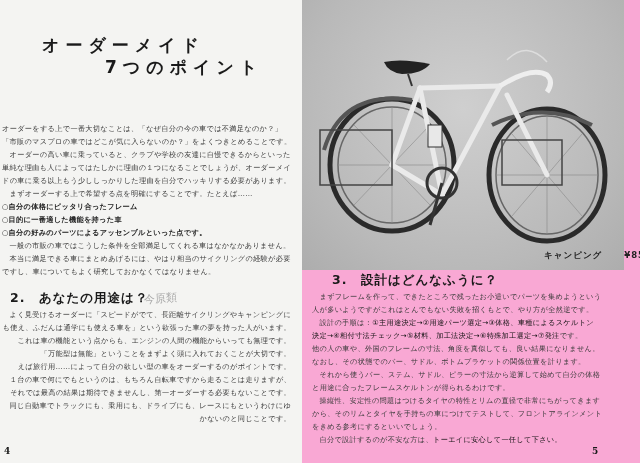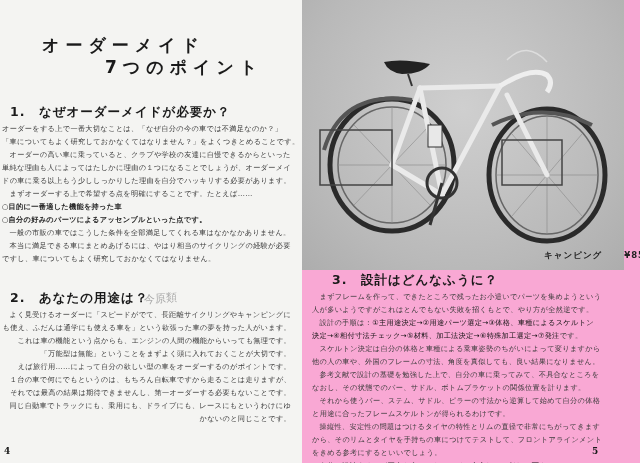--- a/index.html
+++ b/index.html
@@ -21,28 +21,28 @@
   .caption span { margin-left:22px; }
   .handnote { position:absolute; left:144px; top:291px; font-size:11px; color:#aaa; font-family:"DejaVu Serif", serif; transform:rotate(-4deg); }
 </style>
 </head>
 <body>
 
 <div class="page left">
   <div class="title1">オーダーメイド</div>
   <div class="title2">7つのポイント</div>
 
-  <div class="h" style="left:10px;top:104px;">1.　なぜオーダーメイドが必要か？</div>
   <div class="para" style="left:2px;top:122px;">
     <p>オーダーをする上で一番大切なことは、「なぜ自分の今の車では不満足なのか？」</p>
-    <p>「車についてもよく研究しておかなくてはなりません？」をよくつきとめることです。</p>
+    <p>「市販のマスプロの車ではどこが気に入らないのか？」をよくつきとめることです。</p>
     <p>　オーダーの高い車に乗っていると、クラブや学校の友達に自慢できるからといった</p>
     <p>単純な理由も人によってはたしかに理由の１つになることでしょうが、オーダーメイ</p>
     <p>ドの車に乗る以上もう少ししっかりした理由を自分でハッキリする必要があります。</p>
     <p>　まずオーダーする上で希望する点を明確にすることです。たとえば……</p>
+    <p class="bullet">○自分の体格にピッタリ合ったフレーム</p>
     <p class="bullet">○目的に一番適した機能を持った車</p>
     <p class="bullet">○自分の好みのパーツによるアッセンブルといった点です。</p>
     <p>　一般の市販の車ではこうした条件を全部満足してくれる車はなかなかありません。</p>
     <p>　本当に満足できる車にまとめあげるには、やはり相当のサイクリングの経験が必要</p>
     <p>ですし、車についてもよく研究しておかなくてはなりません。</p>
   </div>
 
   <div class="h" style="left:10px;top:290px;">2.　あなたの用途は？</div>
   <div class="handnote">今原類</div>
   <div class="para" style="left:2px;top:308px;text-align:right;">
@@ -114,23 +114,21 @@
   <div class="caption">
     <span>キャンピング</span><span>¥85,000</span>
   </div>
 
   <div class="h" style="left:30px;top:272px;">3.　設計はどんなふうに？</div>
   <div class="para" style="left:10px;top:290px;">
     <p>　まずフレームを作って、できたところで残ったお小遣いでパーツを集めようという</p>
     <p>人が多いようですがこれはとんでもない失敗を招くもとで、やり方が全然逆です。</p>
     <p><span>　設計の手順は：</span><span class="b">①主用途決定→②用途パーツ選定→③体格、車種によるスケルトン</span></p>
     <p><span class="b">決定→④相付寸法チェック→⑤材料、加工法決定→⑥特殊加工選定→⑦発注</span><span>です。</span></p>
-    <p>　スケルトン決定は自分の体格と車種による乗車姿勢のちがいによって変りますから</p>
     <p>他の人の車や、外国のフレームの寸法、角度を真似しても、良い結果になりません。</p>
-    <p>　参考文献で設計の基礎を勉強した上で、自分の車に乗ってみて、不具合なところを</p>
     <p>なおし、その状態でのバー、サドル、ボトムブラケットの関係位置を計ります。</p>
     <p>　それから使うバー、ステム、サドル、ピラーの寸法から逆算して始めて自分の体格</p>
     <p>と用途に合ったフレームスケルトンが得られるわけです。</p>
     <p>　操縦性、安定性の問題はつけるタイヤの特性とリムの直径で非常にちがってきます</p>
     <p>から、そのリムとタイヤを手持ちの車につけてテストして、フロントアラインメント</p>
     <p>をきめる参考にするといいでしょう。</p>
     <p><span>　自分で設計するのが不安な方は、</span><span class="b">トーエイに安心して一任して下さい。</span></p>
   </div>
 
   <div class="pnum" style="left:290px;top:446px;">5</div>

